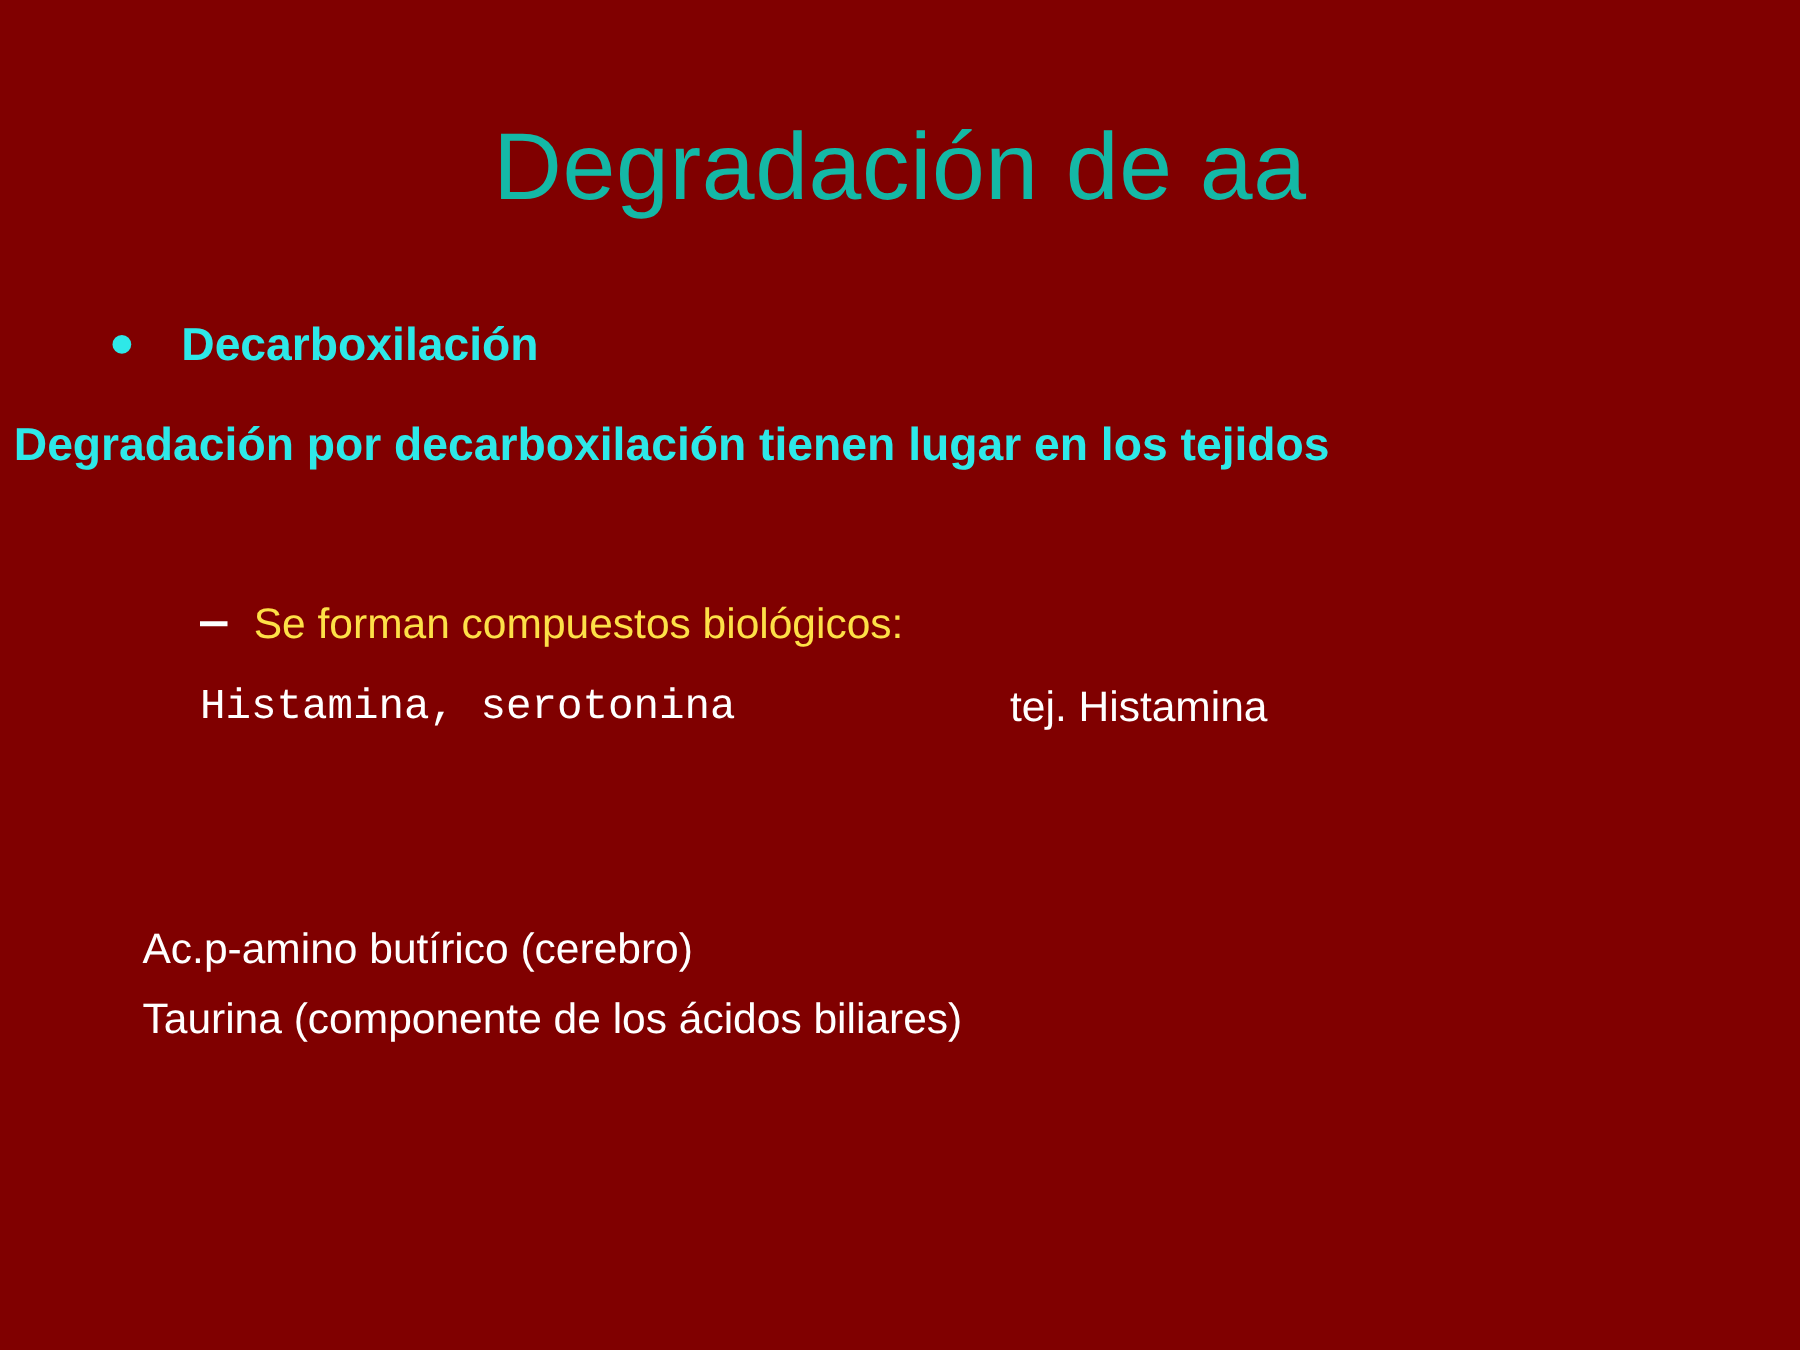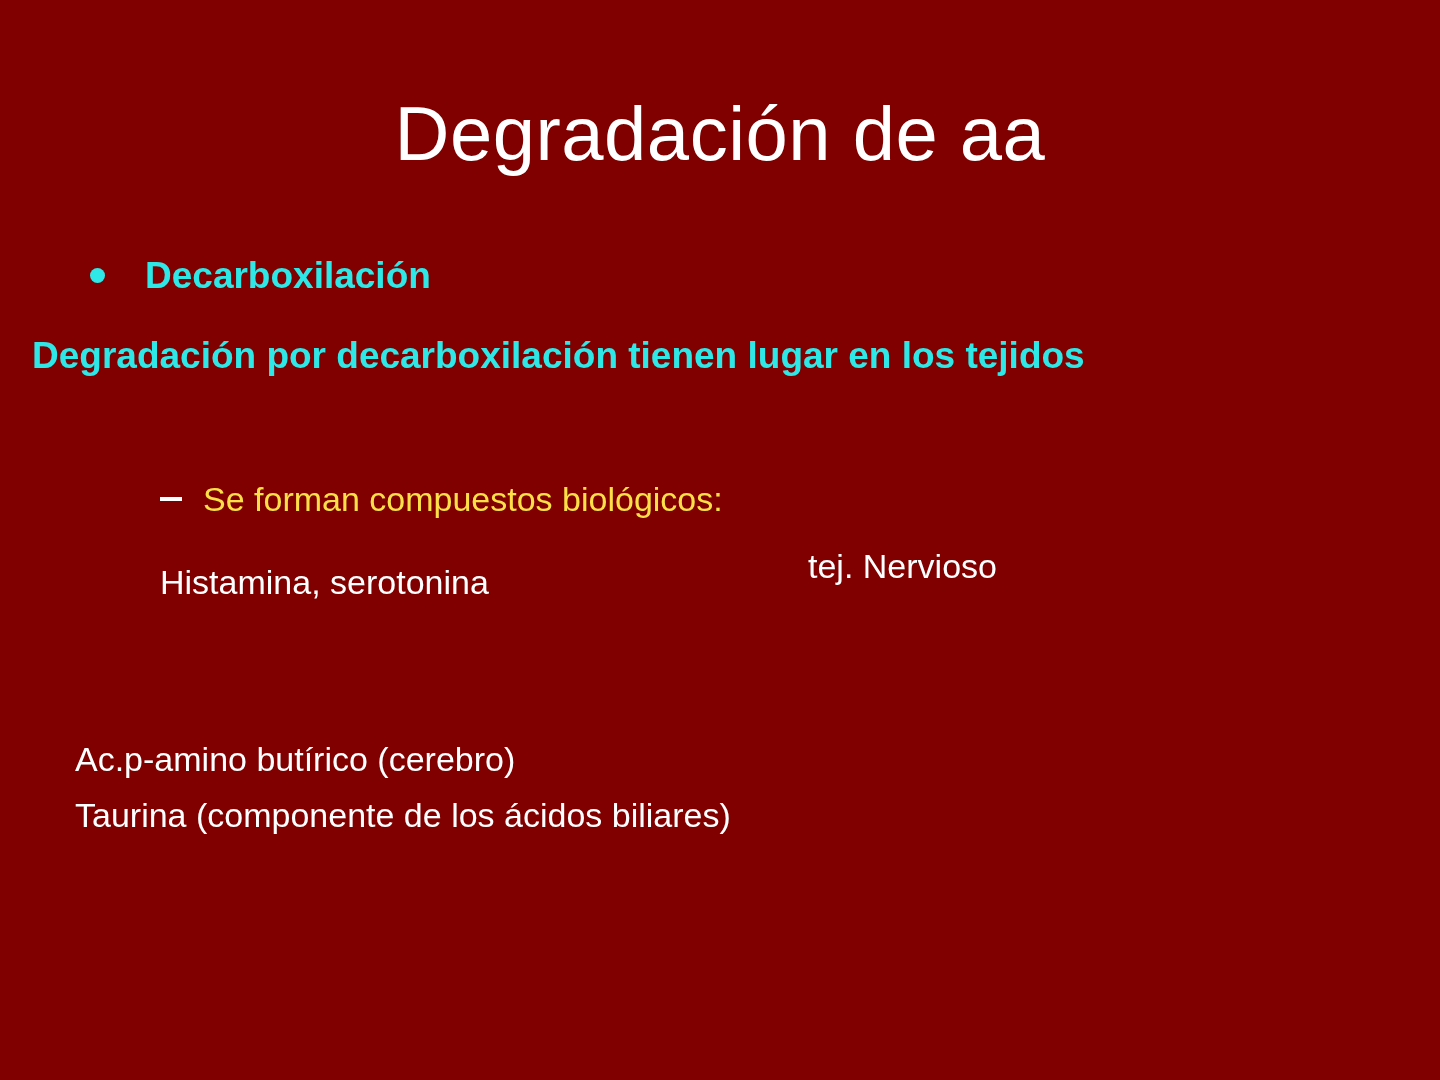--- a/index.html
+++ b/index.html
@@ -21,21 +21,21 @@
     overflow: hidden;
   }
 
   
   .slide-title {
     position: absolute;
     left: 0;
     top: 88px;
     width: 1440px;
     text-align: center;
-    color: #ffffff;
+    color: #14b8a6;
     font-size: 76px;
     line-height: 92px;
     font-weight: 400;
     letter-spacing: 0.5px;
     white-space: nowrap;
   }
 
   
   .body-block {
     position: absolute;
@@ -59,21 +59,21 @@
     top: 16px;
     width: 15px;
     height: 15px;
     border-radius: 50%;
     background: #2ee8e8;
   }
 
   
   .cyan-para {
     margin-top: 26px;
-    padding-left: 84px;
+    padding-left: 63px;
     text-indent: -52px;
     width: 1250px;
     color: #2ee8e8;
     font-size: 37px;
     line-height: 59px;
     font-weight: bold;
   }
 
   
   .bullet-l2 {
@@ -99,33 +99,34 @@
     position: relative;
     margin-top: 20px;
     height: 110px;
     color: #ffffff;
     font-size: 34px;
     line-height: 50px;
   }
   .two-col .col-left {
     position: absolute;
     left: 160px;
-    top: 16px;
+    top: 0;
+    font-family: Liberation Mono, monospace;
   }
   .two-col .col-right {
     position: absolute;
     left: 808px;
     top: 0;
   }
 
   .plain-line {
     color: #ffffff;
     font-size: 34px;
     line-height: 44px;
-    padding-left: 75px;
+    padding-left: 114px;
   }
   .plain-line.gap-big { margin-top: 86px; }
   .plain-line.gap-small { margin-top: 12px; }
 </style>
 </head>
 <body>
 
 <div class="slide">
 
   <div class="slide-title">Degradación de aa</div>
@@ -140,21 +141,21 @@
     <div class="cyan-para">Degradación por decarboxilación tienen lugar en los tejidos</div>
 
     <div class="bullet-l2">
       <span class="dash"></span>
       <span>Se forman compuestos biológicos:</span>
     </div>
 
     <div class="two-col">
       <div class="col-left">Histamina, serotonina</div>
       <div class="col-right">
-        <div>tej. Nervioso</div>
+        <div>tej. Histamina</div>
       </div>
     </div>
 
     <div class="plain-line gap-big">Ac.p-amino butírico (cerebro)</div>
 
     <div class="plain-line gap-small">Taurina (componente de los ácidos biliares)</div>
 
   </div>
 </div>
 

